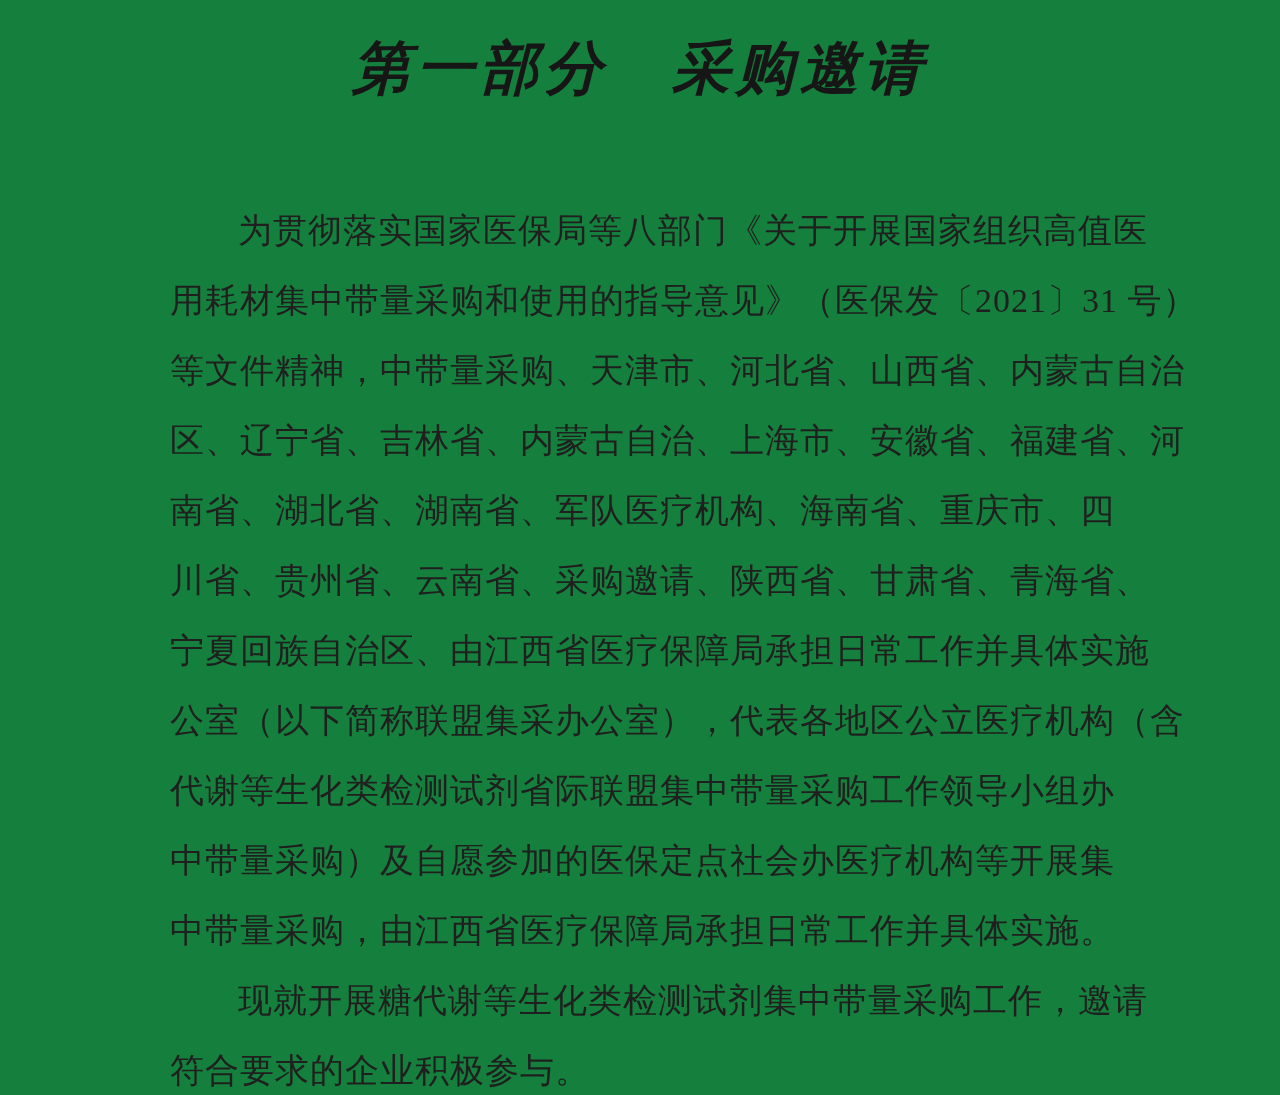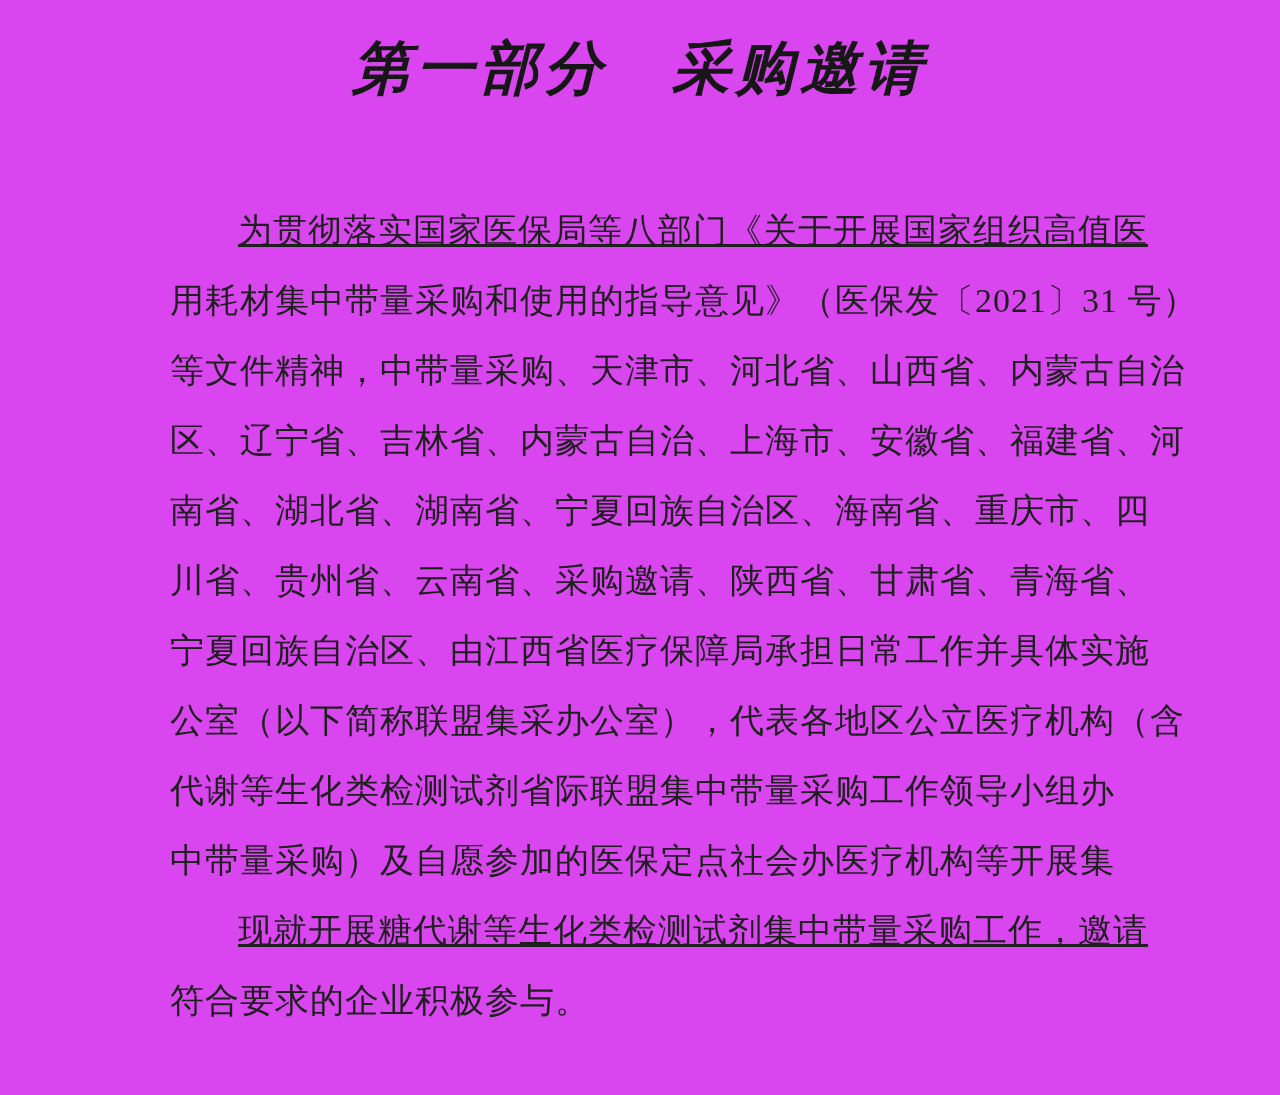--- a/index.html
+++ b/index.html
@@ -4,21 +4,21 @@
 <style>
   html, body {
     margin: 0;
     padding: 0;
     background: #ffffff;
   }
   .page {
     position: relative;
     width: 1280px;
     height: 1095px;
-    background: #d946ef;
+    background: #15803d;
     color: #1f1f1f;
     overflow: hidden;
     font-family: "Liberation Serif", "DejaVu Serif", serif;
   }
   .title {
     margin: 28px 0 0 0;
     text-align: center;
     font-family: "DejaVu Serif", serif;
     font-style: italic;
     font-weight: 700;
@@ -45,39 +45,39 @@
     text-justify: inter-character;
     white-space: nowrap;
     height: 70px;
   }
   .line.last {
     text-align: left;
     text-align-last: left;
   }
   .line.indent {
     text-indent: 2em;
-    text-decoration: underline;
   }
 </style>
 </head>
 <body>
 
 <div class="page">
   <h1 class="title">第一部分　采购邀请</h1>
   <div class="body-text">
       <div class="paragraph">
         <div class="line indent">为贯彻落实国家医保局等八部门《关于开展国家组织高值医</div>
         <div class="line">用耗材集中带量采购和使用的指导意见》（医保发〔2021〕31 号）</div>
         <div class="line">等文件精神，中带量采购、天津市、河北省、山西省、内蒙古自治</div>
         <div class="line">区、辽宁省、吉林省、内蒙古自治、上海市、安徽省、福建省、河</div>
-        <div class="line">南省、湖北省、湖南省、宁夏回族自治区、海南省、重庆市、四</div>
+        <div class="line">南省、湖北省、湖南省、军队医疗机构、海南省、重庆市、四</div>
         <div class="line">川省、贵州省、云南省、采购邀请、陕西省、甘肃省、青海省、</div>
         <div class="line">宁夏回族自治区、由江西省医疗保障局承担日常工作并具体实施</div>
         <div class="line">公室（以下简称联盟集采办公室），代表各地区公立医疗机构（含</div>
         <div class="line">代谢等生化类检测试剂省际联盟集中带量采购工作领导小组办</div>
         <div class="line">中带量采购）及自愿参加的医保定点社会办医疗机构等开展集</div>
+        <div class="line last">中带量采购，由江西省医疗保障局承担日常工作并具体实施。</div>
       </div>
       <div class="paragraph">
         <div class="line indent">现就开展糖代谢等生化类检测试剂集中带量采购工作，邀请</div>
         <div class="line last">符合要求的企业积极参与。</div>
       </div>
     </div>
 </div>
 
 </body></html>

